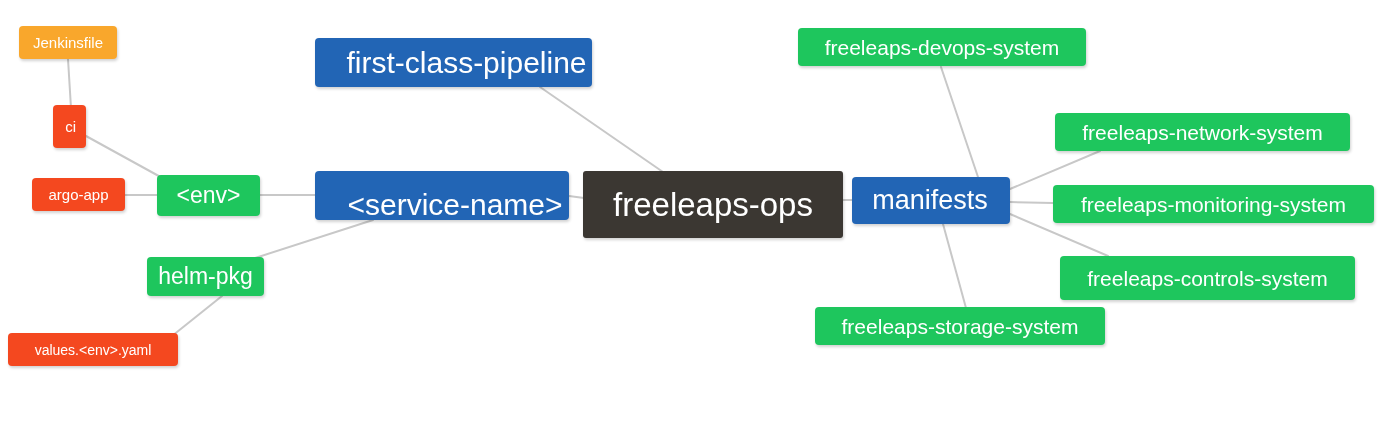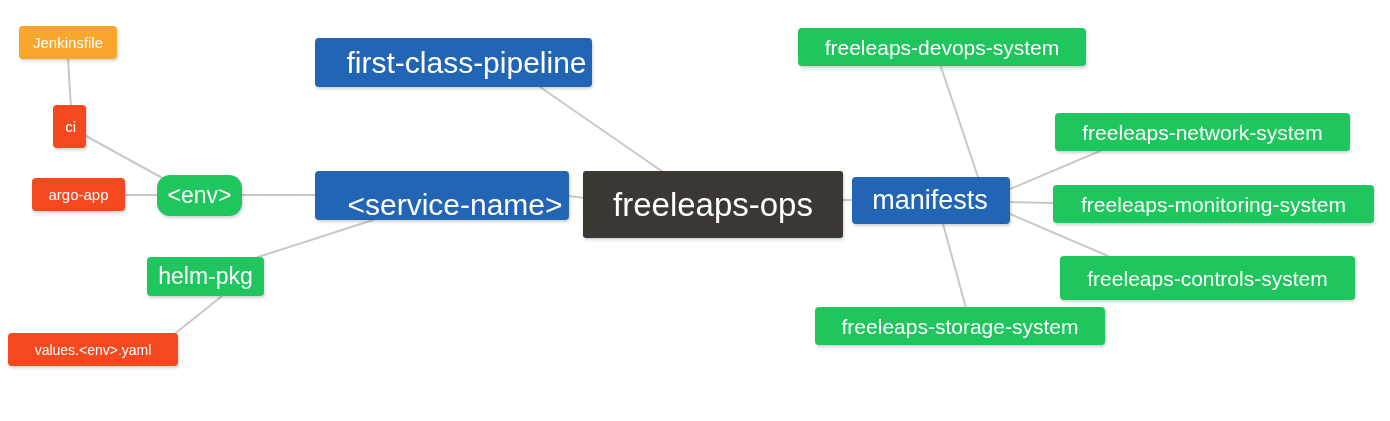--- a/index.html
+++ b/index.html
@@ -113,21 +113,21 @@
   </div>
 
   <div class="node node-red" style="left:32px; top:178px; width:93px; height:33px;">
     <span>argo-app</span>
   </div>
 
   <div class="node node-red-sm" style="left:8px; top:333px; width:170px; height:33px;">
     <span>values.&lt;env&gt;.yaml</span>
   </div>
 
-  <div class="node node-green-mid" style="left:157px; top:175px; width:85px; height:41px;border-radius:13px;">
+  <div class="node node-green-mid" style="left:157px; top:175px; width:103px; height:41px;">
     <span>&lt;env&gt;</span>
   </div>
 
   <div class="node node-green-mid" style="left:147px; top:257px; width:117px; height:39px;">
     <span>helm-pkg</span>
   </div>
 
   <div class="node node-l1-blue" style="left:315px; top:38px; width:277px; height:49px;">
     <span>first-class-pipeline</span>
   </div>

